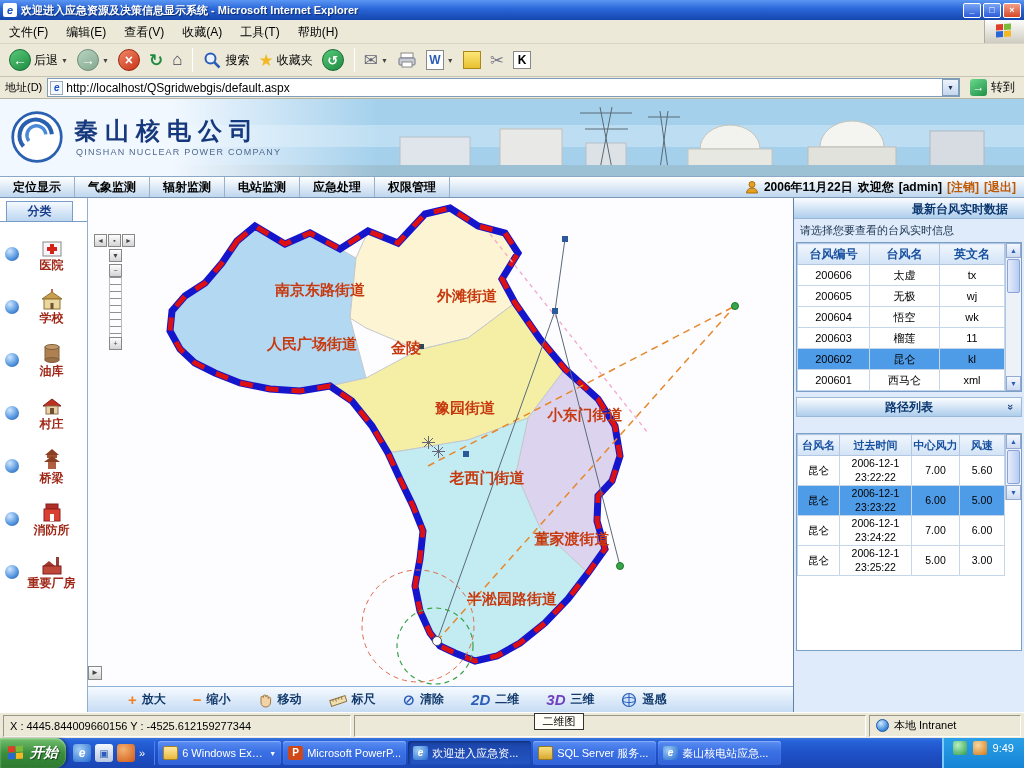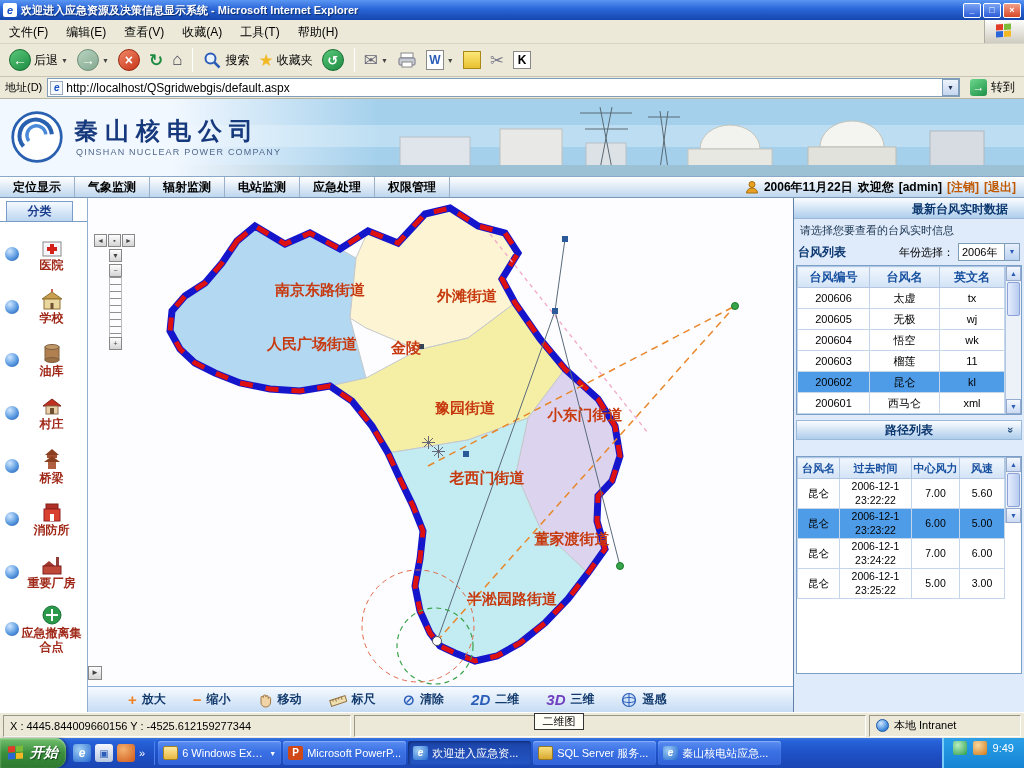--- a/index.html
+++ b/index.html
@@ -418,30 +418,20 @@
     </div>
     <div class="side-item">
       <span class="sphere"></span>
       <div class="side-col">
         <svg width="24" height="22">
           <rect x="16" y="3" width="3" height="9" fill="#904038"></rect>
           <polygon points="3,12 9,7 15,12" fill="#a03830"></polygon>
           <rect x="3" y="12" width="18" height="8" fill="#c04838" stroke="#802020"></rect>
         </svg>
         <span class="side-label">重要厂房</span>
-      </div>
-    </div>
-    <div class="side-item">
-      <span class="sphere"></span>
-      <div class="side-col">
-        <svg width="24" height="22">
-          <circle cx="12" cy="11" r="9" fill="#2a9a4a" stroke="#187038"></circle>
-          <path d="M12,5 V17 M6,11 H18" stroke="#fff" stroke-width="2"></path>
-        </svg>
-        <span class="side-label">应急撤离集合点</span>
       </div>
     </div>
   </div>
 
   <div class="map-wrap">
     <svg class="mapsvg" viewBox="0 0 705 488">
       <g stroke="#c4c8cc" stroke-width="1">
         <polygon fill="#b3d8f1" points="84,113 97,98 117,85 134,65 149,43 167,28 197,46 222,35 252,51 268,60 262,120 278,180 242,188 212,193 182,191 152,185 127,175 107,165 92,151 82,133"></polygon>
         <polygon fill="#fcf4d2" points="268,60 280,33 310,45 337,16 362,10 390,28 417,35 430,55 414,81 427,105 380,140 330,152 278,130 262,120"></polygon>
         <polygon fill="#f5efa6" points="278,180 330,152 380,140 427,105 452,141 477,171 440,220 380,242 300,255 284,228 264,203 242,188"></polygon>
@@ -542,28 +532,20 @@
         <ellipse cx="8" cy="8" rx="6.5" ry="2.6" fill="none" stroke="#2a5cb8" stroke-width="1"></ellipse>
         <line x1="8" y1="1.5" x2="8" y2="14.5" stroke="#2a5cb8" stroke-width="1"></line>
       </svg>
       <span>遥感</span>
     </div>
   </div>
 
   <div class="rpanel">
     <div class="rp-title">最新台风实时数据</div>
     <div class="rp-sub">请选择您要查看的台风实时信息</div>
-    <div class="rp-controls">
-      <span class="rp-list-label">台风列表</span>
-      <span class="year-label">年份选择：</span>
-      <div class="year-select">
-        <span>2006年</span>
-        <span class="sel-arrow">▼</span>
-      </div>
-    </div>
     <div class="table-box">
       <table class="dtable">
         <thead>
           <tr>
             <th style="width:72px">台风编号</th>
             <th style="width:70px">台风名</th>
             <th>英文名</th>
           </tr>
         </thead>
         <tbody>

